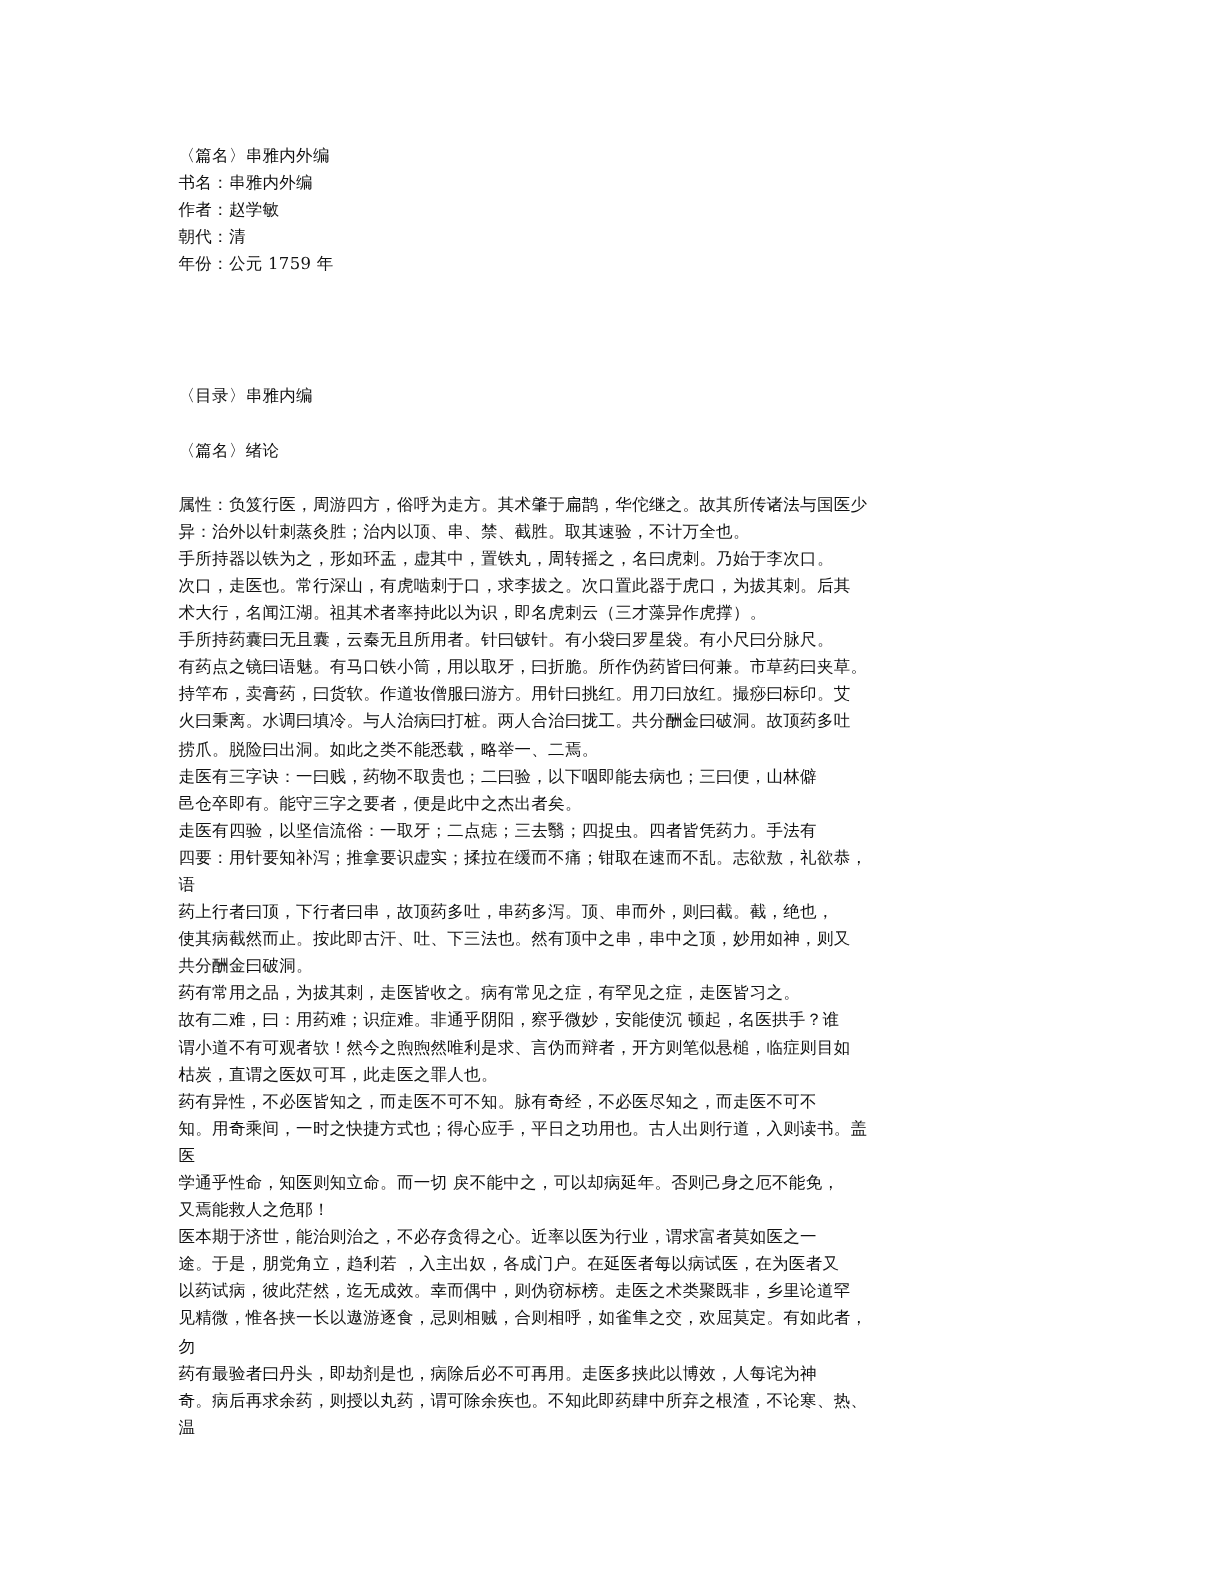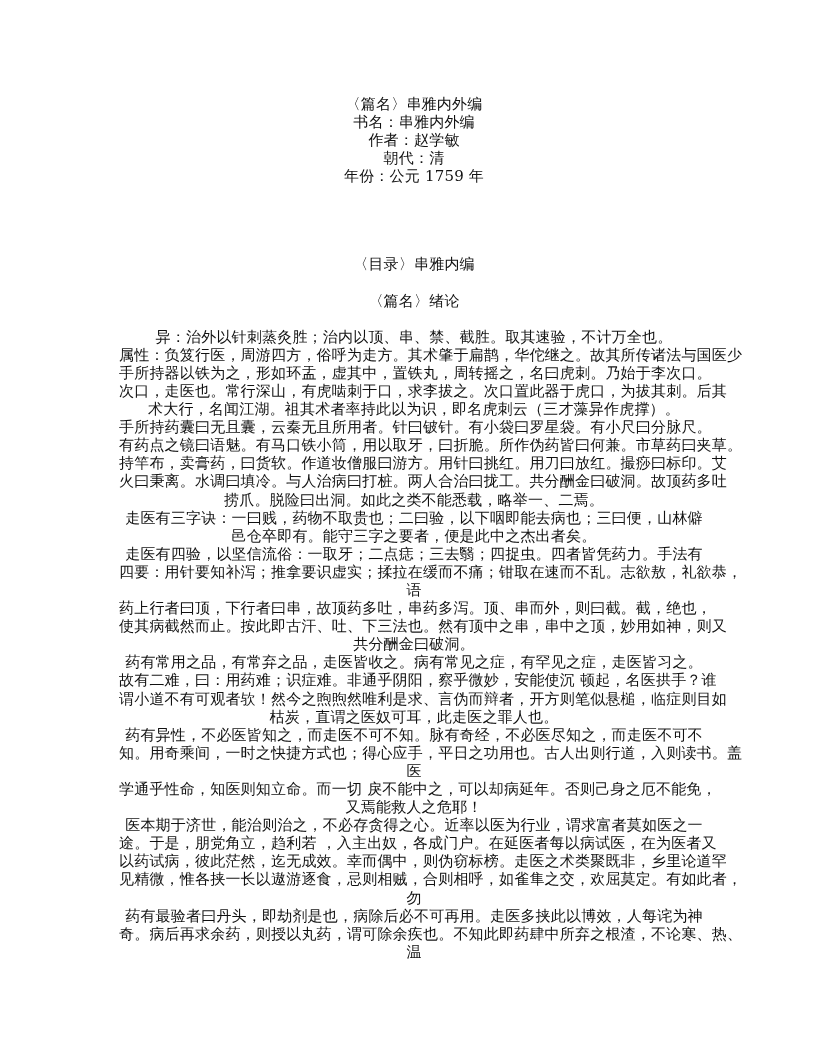--- a/index.html
+++ b/index.html
@@ -1,19 +1,19 @@
 <!DOCTYPE html>
 <html><head>
 <meta charset="utf-8">
 <style>
   html, body { margin: 0; padding: 0; background: #ffffff; }
   body { width: 816px; height: 1056px; position: relative; overflow: hidden;
          font-family: "DejaVu Serif", "Liberation Serif", serif; color: #111; }
   .page { position: absolute; left: 119px; top: 95px; width: 590px; }
-  .line { font-size: 15px; line-height: 18.1px; height: 18.1px; white-space: nowrap; letter-spacing: 0.2px; text-align: center; }
+  .line { font-size: 11px; line-height: 18.1px; height: 18.1px; white-space: nowrap; letter-spacing: 0.2px; }
   .meta { margin-bottom: 0; }
   .gap-lg { height: 70px; }
   .gap-sm { height: 18px; }
 </style>
 </head>
 <body>
 
 <div class="page">
   <div class="line meta">〈篇名〉串雅内外编</div>
   <div class="line meta">书名：串雅内外编</div>
@@ -22,39 +22,39 @@
   <div class="line meta">年份：公元 1759 年</div>
 
   <div class="gap-lg"></div>
 
   <div class="line">〈目录〉串雅内编</div>
   <div class="gap-sm"></div>
   <div class="line">〈篇名〉绪论</div>
   <div class="gap-sm"></div>
 
   <div>
+    <div class="line">属性：负笈行医，周游四方，俗呼为走方。其术肇于扁鹊，华佗继之。故其所传诸法与国医少</div>
     <div class="line">异：治外以针刺蒸灸胜；治内以顶、串、禁、截胜。取其速验，不计万全也。</div>
-    <div class="line">属性：负笈行医，周游四方，俗呼为走方。其术肇于扁鹊，华佗继之。故其所传诸法与国医少</div>
     <div class="line">手所持器以铁为之，形如环盂，虚其中，置铁丸，周转摇之，名曰虎刺。乃始于李次口。</div>
     <div class="line">次口，走医也。常行深山，有虎啮刺于口，求李拔之。次口置此器于虎口，为拔其刺。后其</div>
     <div class="line">术大行，名闻江湖。祖其术者率持此以为识，即名虎刺云（三才藻异作虎撑）。</div>
     <div class="line">手所持药囊曰无且囊，云秦无且所用者。针曰铍针。有小袋曰罗星袋。有小尺曰分脉尺。</div>
     <div class="line">有药点之镜曰语魅。有马口铁小筒，用以取牙，曰折脆。所作伪药皆曰何兼。市草药曰夹草。</div>
     <div class="line">持竿布，卖膏药，曰货软。作道妆僧服曰游方。用针曰挑红。用刀曰放红。撮痧曰标印。艾</div>
     <div class="line">火曰秉离。水调曰填冷。与人治病曰打桩。两人合治曰拢工。共分酬金曰破洞。故顶药多吐</div>
     <div class="line">捞爪。脱险曰出洞。如此之类不能悉载，略举一、二焉。</div>
     <div class="line">走医有三字诀：一曰贱，药物不取贵也；二曰验，以下咽即能去病也；三曰便，山林僻</div>
     <div class="line">邑仓卒即有。能守三字之要者，便是此中之杰出者矣。</div>
     <div class="line">走医有四验，以坚信流俗：一取牙；二点痣；三去翳；四捉虫。四者皆凭药力。手法有</div>
     <div class="line">四要：用针要知补泻；推拿要识虚实；揉拉在缓而不痛；钳取在速而不乱。志欲敖，礼欲恭，</div>
     <div class="line">语</div>
     <div class="line">药上行者曰顶，下行者曰串，故顶药多吐，串药多泻。顶、串而外，则曰截。截，绝也，</div>
     <div class="line">使其病截然而止。按此即古汗、吐、下三法也。然有顶中之串，串中之顶，妙用如神，则又</div>
     <div class="line">共分酬金曰破洞。</div>
-    <div class="line">药有常用之品，有常弃之品，走医皆收之。病有常见之症，有罕见之症，走医皆习之。</div>
+    <div class="line">药有常用之品，为拔其刺，走医皆收之。病有常见之症，有罕见之症，走医皆习之。</div>
     <div class="line">故有二难，曰：用药难；识症难。非通乎阴阳，察乎微妙，安能使沉 顿起，名医拱手？谁</div>
     <div class="line">谓小道不有可观者欤！然今之煦煦然唯利是求、言伪而辩者，开方则笔似悬槌，临症则目如</div>
     <div class="line">枯炭，直谓之医奴可耳，此走医之罪人也。</div>
     <div class="line">药有异性，不必医皆知之，而走医不可不知。脉有奇经，不必医尽知之，而走医不可不</div>
     <div class="line">知。用奇乘间，一时之快捷方式也；得心应手，平日之功用也。古人出则行道，入则读书。盖</div>
     <div class="line">医</div>
     <div class="line">学通乎性命，知医则知立命。而一切 戾不能中之，可以却病延年。否则己身之厄不能免，</div>
     <div class="line">又焉能救人之危耶！</div>
     <div class="line">医本期于济世，能治则治之，不必存贪得之心。近率以医为行业，谓求富者莫如医之一</div>
     <div class="line">途。于是，朋党角立，趋利若 ，入主出奴，各成门户。在延医者每以病试医，在为医者又</div>

